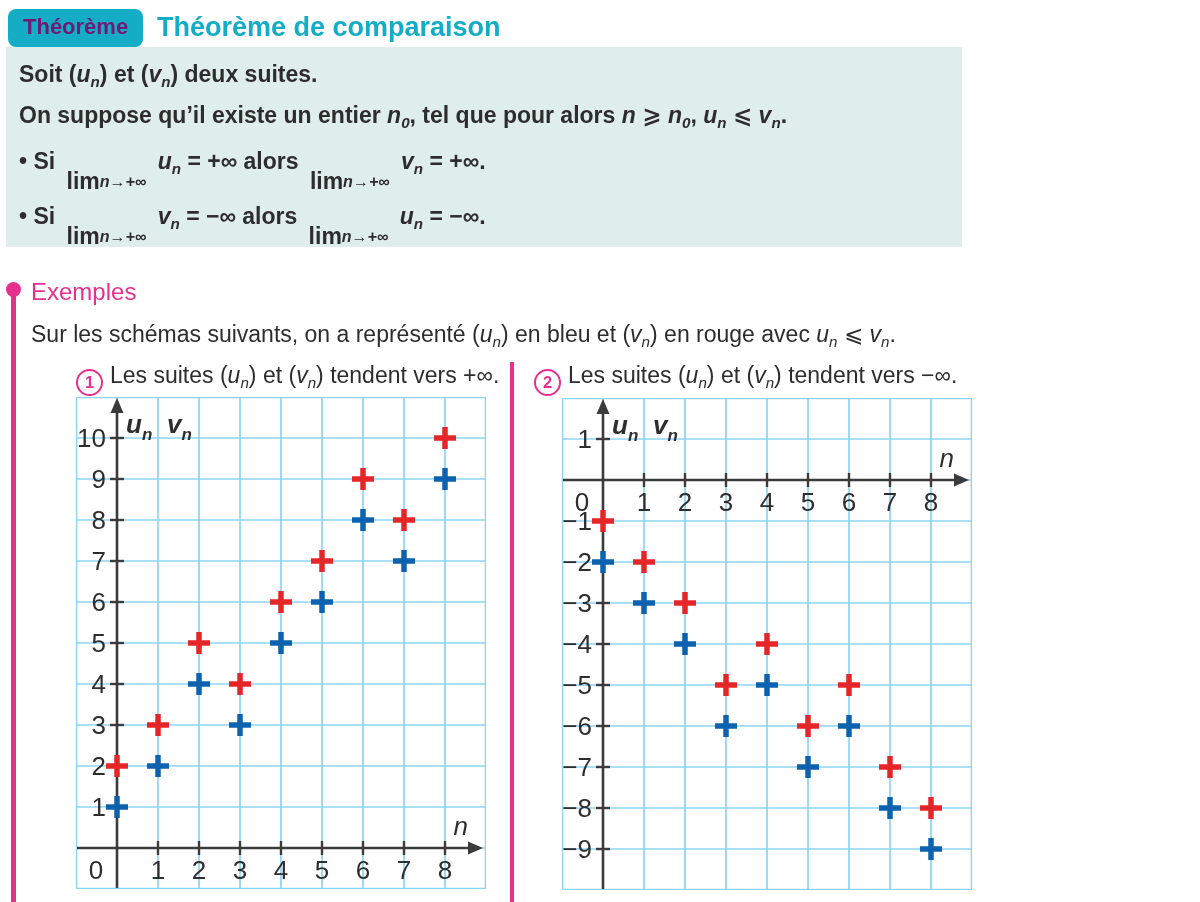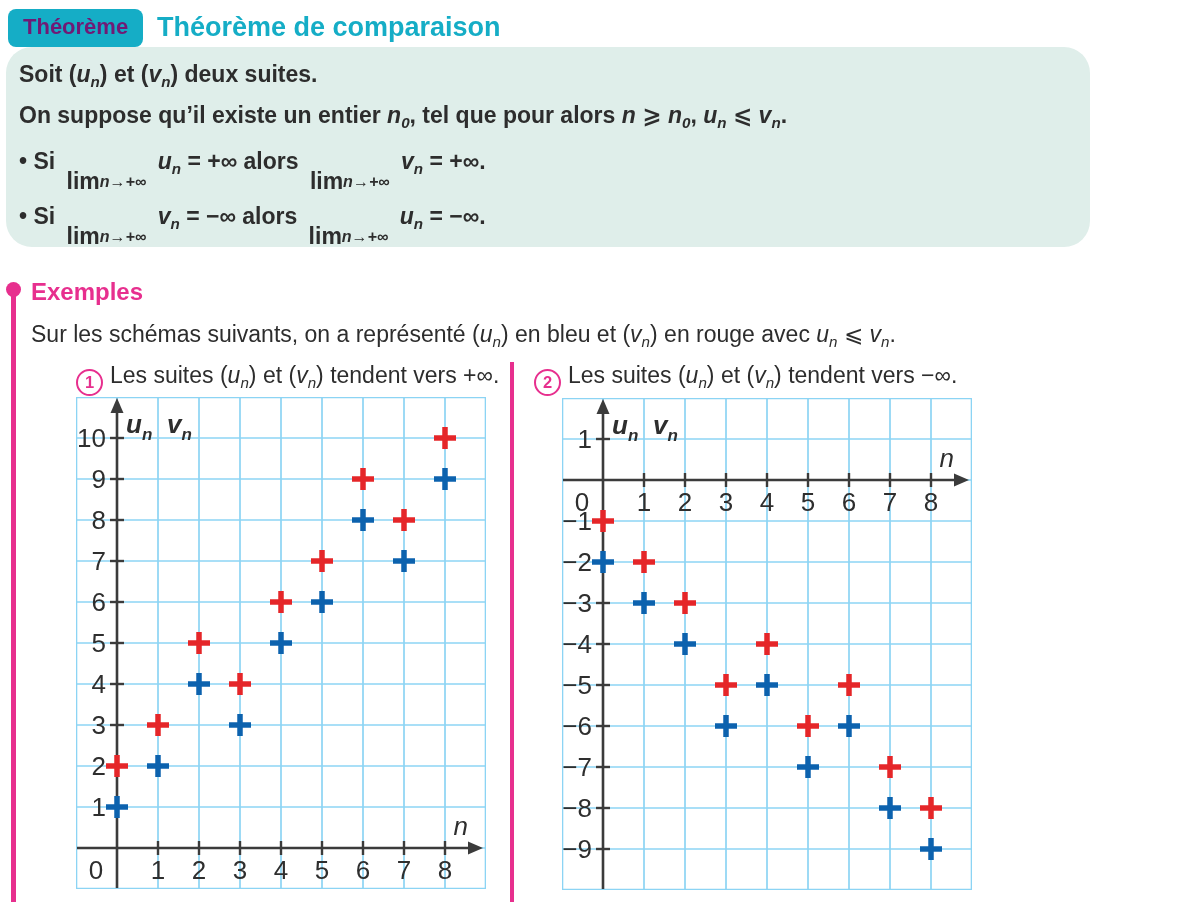--- a/index.html
+++ b/index.html
@@ -1,34 +1,34 @@
 <!DOCTYPE html>
 <html><head>
 <meta charset="utf-8">
 <style>
   html,body{margin:0;padding:0;background:#fff}
   .page{position:relative;width:1200px;height:902px;background:#ffffff;overflow:hidden;
         font-family:"Liberation Sans","DejaVu Sans",sans-serif;color:#2d2d2d;}
   .badge{position:absolute;left:8px;top:9px;background:var(--cyan);color:#701a75;
          font-weight:bold;font-size:22px;padding:5px 15px 7px;border-radius:8px;}
   .main-title{position:absolute;left:157px;top:12px;margin:0;font-size:27px;font-weight:bold;color:var(--cyan);}
-  .theorem-box{position:absolute;left:6px;top:47px;width:1084px;height:200px;background:var(--mint);
-               box-sizing:border-box;padding:12px 32px 0 13px;font-size:23px;font-weight:bold;line-height:31px;border-radius:26px;}
+  .theorem-box{position:absolute;left:6px;top:47px;width:956px;height:200px;background:var(--mint);
+               box-sizing:border-box;padding:12px 32px 0 13px;font-size:23px;font-weight:bold;line-height:31px;}
   .t-line{margin:0 0 3px 0;}
   .t-line.b{margin-top:8px;}
   .it{font-style:italic;}
   .subn{font-style:italic;font-size:0.66em;vertical-align:-0.32em;}
   .lim{display:inline-flex;align-items:center;line-height:1;
        vertical-align:-20px;margin:0 5px;}
   .lim-top{line-height:23px;}
   .lim-bot{font-size:16px;font-style:italic;margin-top:2px;white-space:nowrap;}
   .ex-rail{position:absolute;left:11px;top:290px;width:5px;height:612px;background:var(--pink);}
   .ex-rail::before{content:"";position:absolute;left:-5px;top:-8px;width:15px;height:15px;
                    border-radius:50%;background:var(--pink);}
-  .ex-heading{position:absolute;left:31px;top:278px;margin:0;font-size:24px;font-weight:bold;color:var(--pink);}
+  .ex-heading{position:absolute;left:31px;top:278px;margin:0;font-size:24px;font-weight:normal;color:var(--pink);}
   .intro{position:absolute;left:31px;top:321px;margin:0;font-size:23px;white-space:nowrap;}
   .ex-title{position:absolute;top:362px;margin:0;font-size:23px;white-space:nowrap;font-weight:normal;}
   #ex1{left:76px;} #ex2{left:534px;}
   .circ{display:inline-block;width:23px;height:23px;line-height:23px;border:2.5px solid var(--pink);
         border-radius:50%;color:var(--pink);font-weight:bold;font-size:16.5px;text-align:center;
         vertical-align:-5px;margin-right:7px;}
   .divider{position:absolute;left:510px;top:362px;width:4px;height:540px;background:var(--pink);}
   .chart{position:absolute;font-family:"Liberation Sans","DejaVu Sans",sans-serif;}
   #chart0{left:76px;top:397px;} #chart1{left:562px;top:398px;}
   .chart text{font-size:26px;fill:#2e2e2e;}

